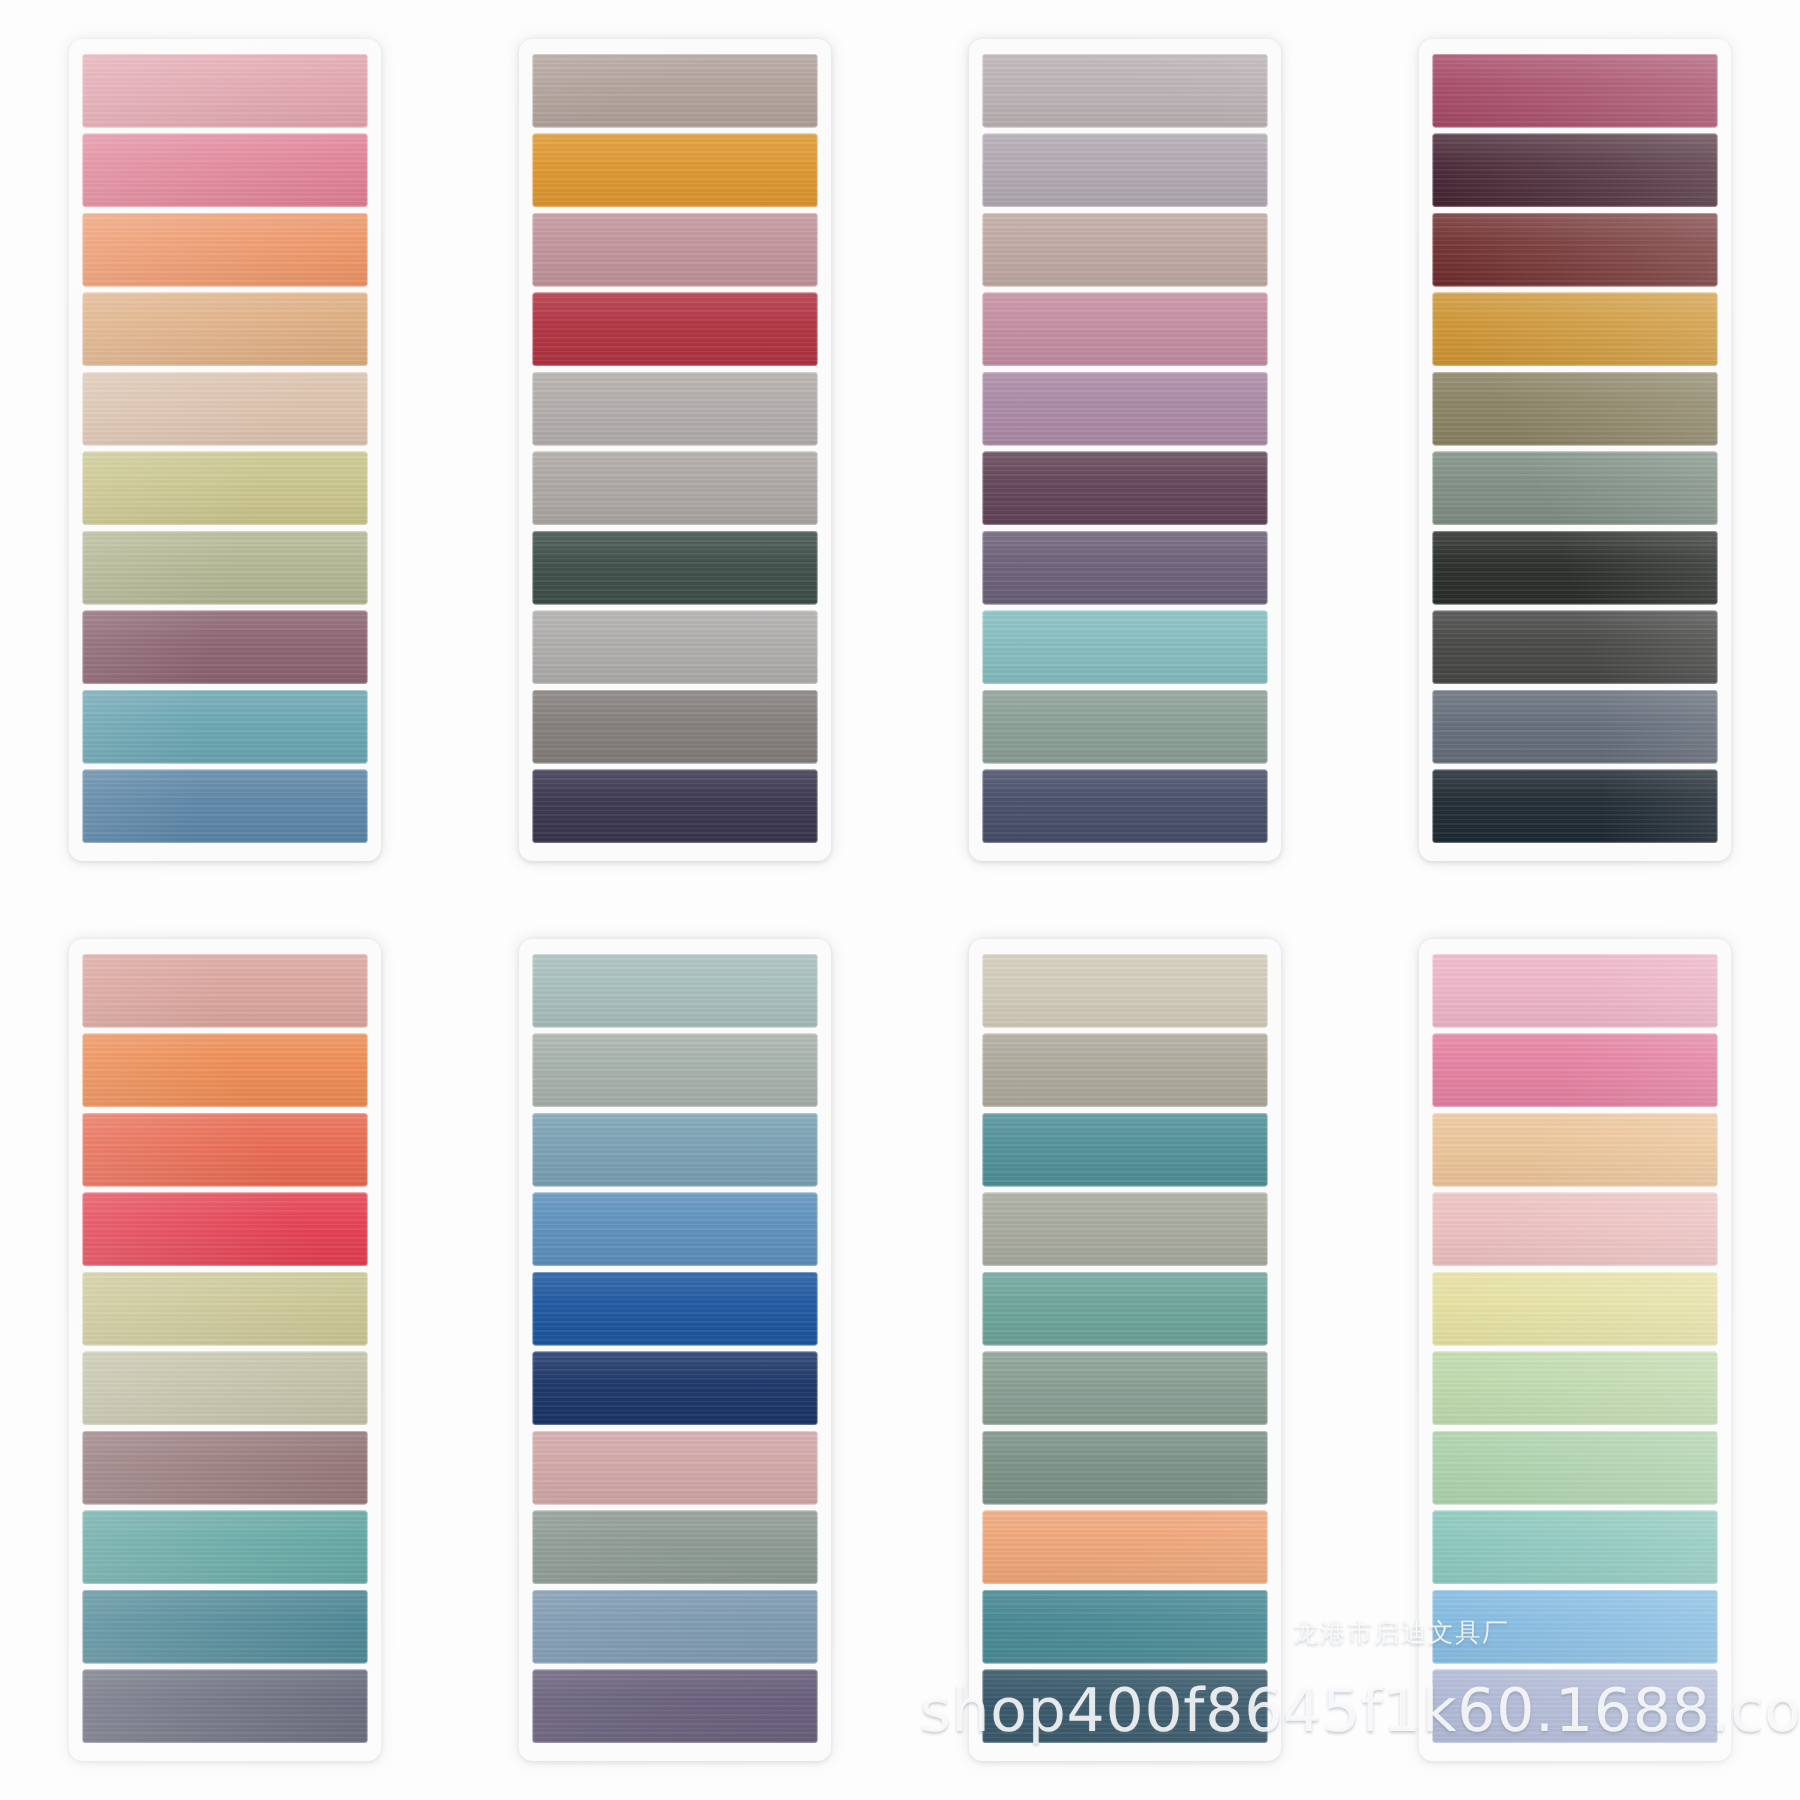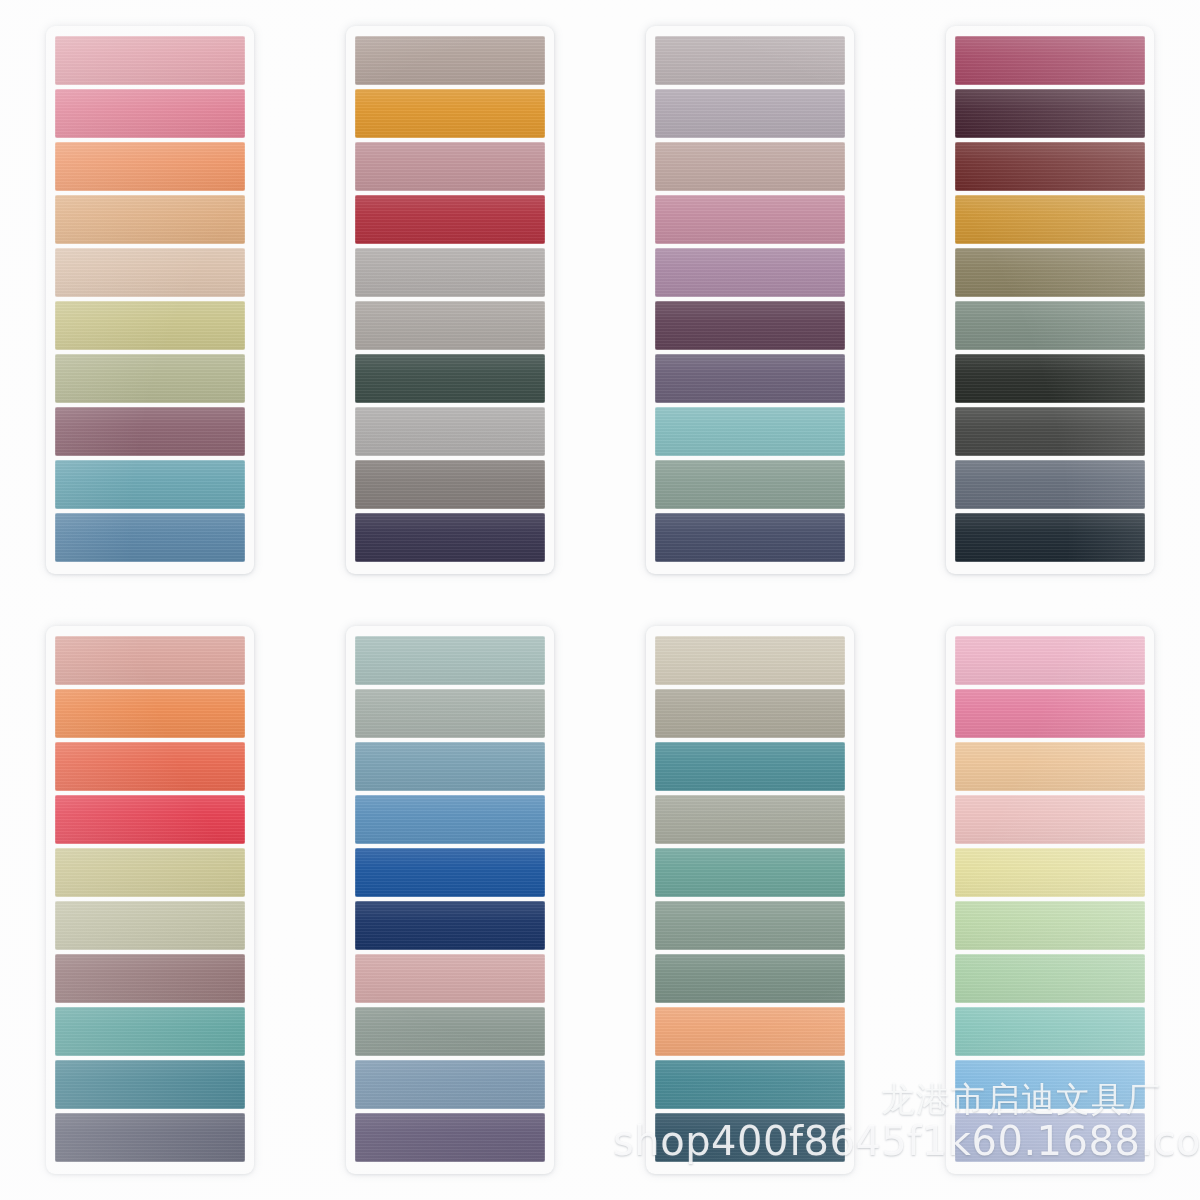--- a/index.html
+++ b/index.html
@@ -117,23 +117,23 @@
   #wm-shop {
     left: 613px;
     top: 1118px;
     font-size: 40px;
     letter-spacing: 0.5px;
     font-family: "DejaVu Sans", sans-serif;
     color: rgba(252,252,253,0.88);
     text-shadow: 0 1px 2px rgba(110,118,130,0.35);
   }
   #wm-cn {
-    left: 881px;
+    left: 862px;
     top: 1077px;
-    font-size: 34px;
+    font-size: 17px;
     letter-spacing: 1px;
     font-family: Liberation Serif, serif;
     color: rgba(250,251,252,0.85);
     text-shadow: 0 1px 2px rgba(110,118,130,0.32);
   }
 
   
   #scan-overlay {
     position: absolute;
     inset: 0;

